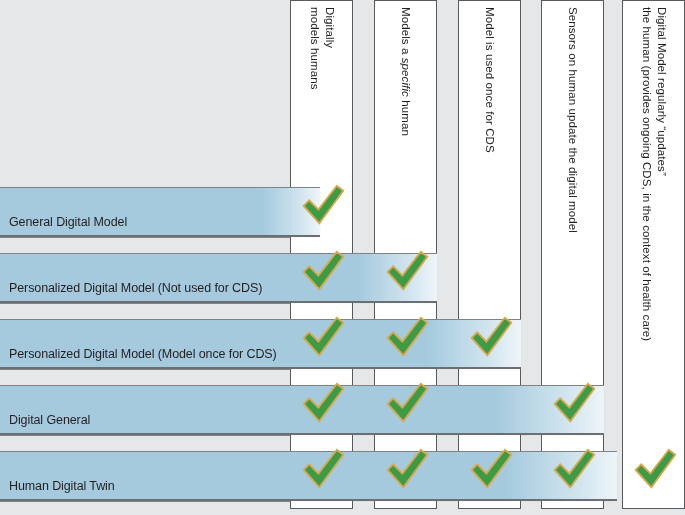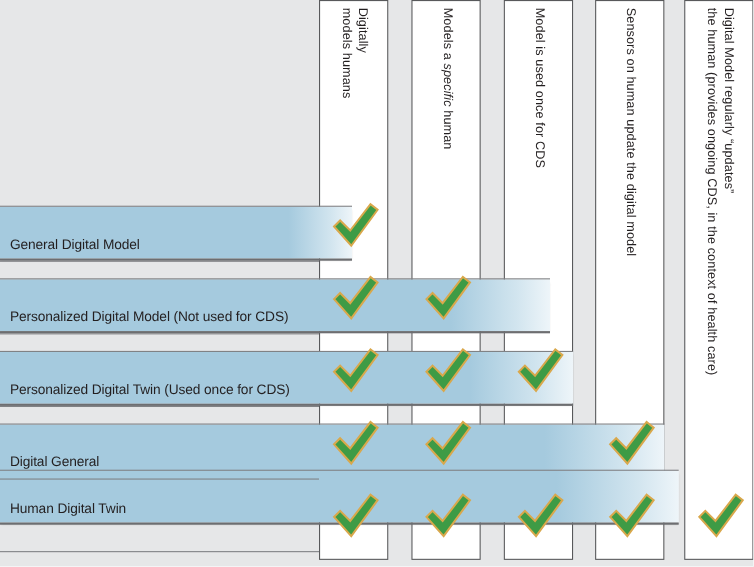--- a/index.html
+++ b/index.html
@@ -119,39 +119,39 @@
       </div>
     </div>
 
   <div id="rows-layer">
       <div class="row-stripe" style="top: 188px; width: 320px;">
         <div class="row-rule-top"></div>
         <div class="row-rule-bottom"></div>
         <div class="row-label">General Digital Model</div>
       </div>
       <div class="label-rule" style="top: 237px; width: 290px;"></div>
-      <div class="row-stripe" style="top: 254px; width: 500px;">
+      <div class="row-stripe" style="top: 254px; width: 437px;">
         <div class="row-rule-top"></div>
         <div class="row-rule-bottom"></div>
         <div class="row-label">Personalized Digital Model (Not used for CDS)</div>
       </div>
       <div class="label-rule" style="top: 303px; width: 290px;"></div>
       <div class="row-stripe" style="top: 320px; width: 521px;">
         <div class="row-rule-top"></div>
         <div class="row-rule-bottom"></div>
-        <div class="row-label">Personalized Digital Twin (Used once for CDS)</div>
+        <div class="row-label">Personalized Digital Model (Model once for CDS)</div>
       </div>
       <div class="label-rule" style="top: 369px; width: 290px;"></div>
       <div class="row-stripe" style="top: 386px; width: 604px;">
         <div class="row-rule-top"></div>
         <div class="row-rule-bottom"></div>
         <div class="row-label">Digital General</div>
       </div>
       <div class="label-rule" style="top: 435px; width: 290px;"></div>
-      <div class="row-stripe" style="top: 428px; width: 617px;">
+      <div class="row-stripe" style="top: 452px; width: 617px;">
         <div class="row-rule-top"></div>
         <div class="row-rule-bottom"></div>
         <div class="row-label">Human Digital Twin</div>
       </div>
       <div class="label-rule" style="top: 501px; width: 290px;"></div>
     </div>
 
   <div id="checks-layer">
       <div class="check" style="left: 299.5px; top: 182px;">
         <svg viewBox="0 0 100 100" xmlns="http://www.w3.org/2000/svg">

